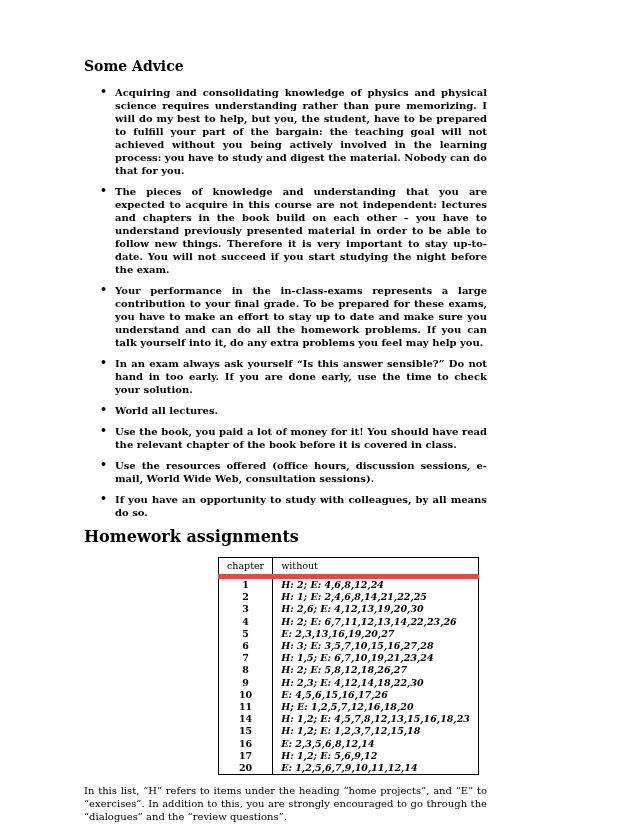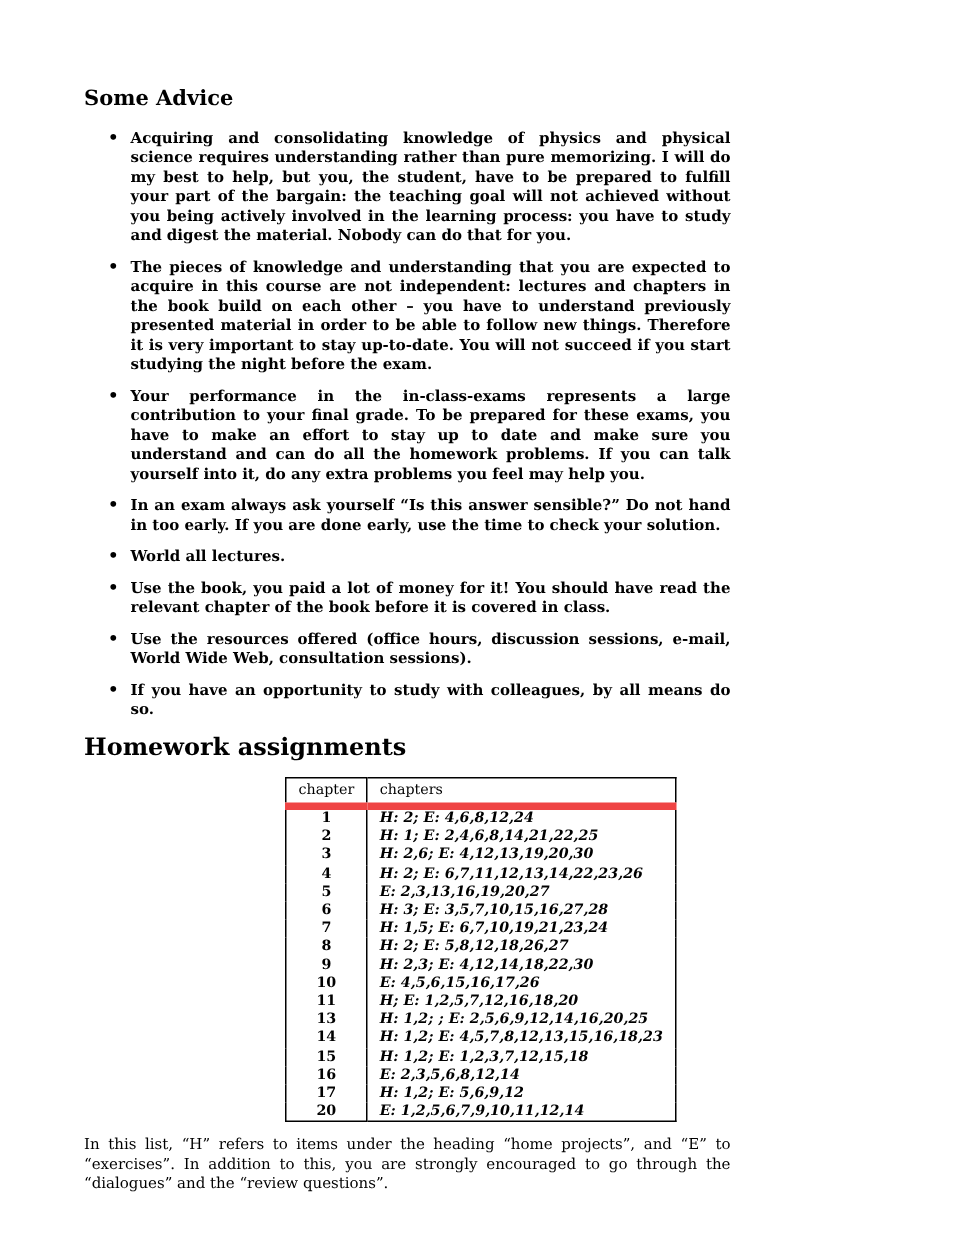--- a/index.html
+++ b/index.html
@@ -7,21 +7,21 @@
   body {
     font-family: "DejaVu Serif", serif;
     color: #000000;
     width: 637px;
   }
   .page {
     position: relative;
     width: 548px;
     height: 824px;
     background: #ffffff;
-    padding: 58px 61px 0 56px;
+    padding: 58px 61px 0 84px;
     overflow: hidden;
   }
   .advice-heading {
     font-size: 14px;
     font-weight: bold;
     margin-bottom: 12px;
   }
   .bullet-list {
     list-style: none;
     font-weight: bold;
@@ -103,21 +103,21 @@
     <li class="bullet-item">Use the resources offered (office hours, discussion sessions, e-mail, World Wide Web, consultation sessions).</li>
     <li class="bullet-item">If you have an opportunity to study with colleagues, by all means do so.</li>
   </ul>
 
   <div class="hw-heading">Homework assignments</div>
 
   <table class="hw-table">
     <thead>
       <tr>
         <th class="col-chapter">chapter</th>
-        <th>chapters</th>
+        <th>without</th>
       </tr>
     </thead>
     <tbody>
       <tr>
           <td class="cell-chapter">1</td>
           <td class="cell-homework">H: 2; E: 4,6,8,12,24</td>
         </tr>
       <tr>
           <td class="cell-chapter">2</td>
           <td class="cell-homework">H: 1; E: 2,4,6,8,14,21,22,25</td>
@@ -152,24 +152,20 @@
         </tr>
       <tr>
           <td class="cell-chapter">10</td>
           <td class="cell-homework">E: 4,5,6,15,16,17,26</td>
         </tr>
       <tr>
           <td class="cell-chapter">11</td>
           <td class="cell-homework">H; E: 1,2,5,7,12,16,18,20</td>
         </tr>
       <tr>
-          <td class="cell-chapter">13</td>
-          <td class="cell-homework">H: 1,2; ; E: 2,5,6,9,12,14,16,20,25</td>
-        </tr>
-      <tr>
           <td class="cell-chapter">14</td>
           <td class="cell-homework">H: 1,2; E: 4,5,7,8,12,13,15,16,18,23</td>
         </tr>
       <tr>
           <td class="cell-chapter">15</td>
           <td class="cell-homework">H: 1,2; E: 1,2,3,7,12,15,18</td>
         </tr>
       <tr>
           <td class="cell-chapter">16</td>
           <td class="cell-homework">E: 2,3,5,6,8,12,14</td>

